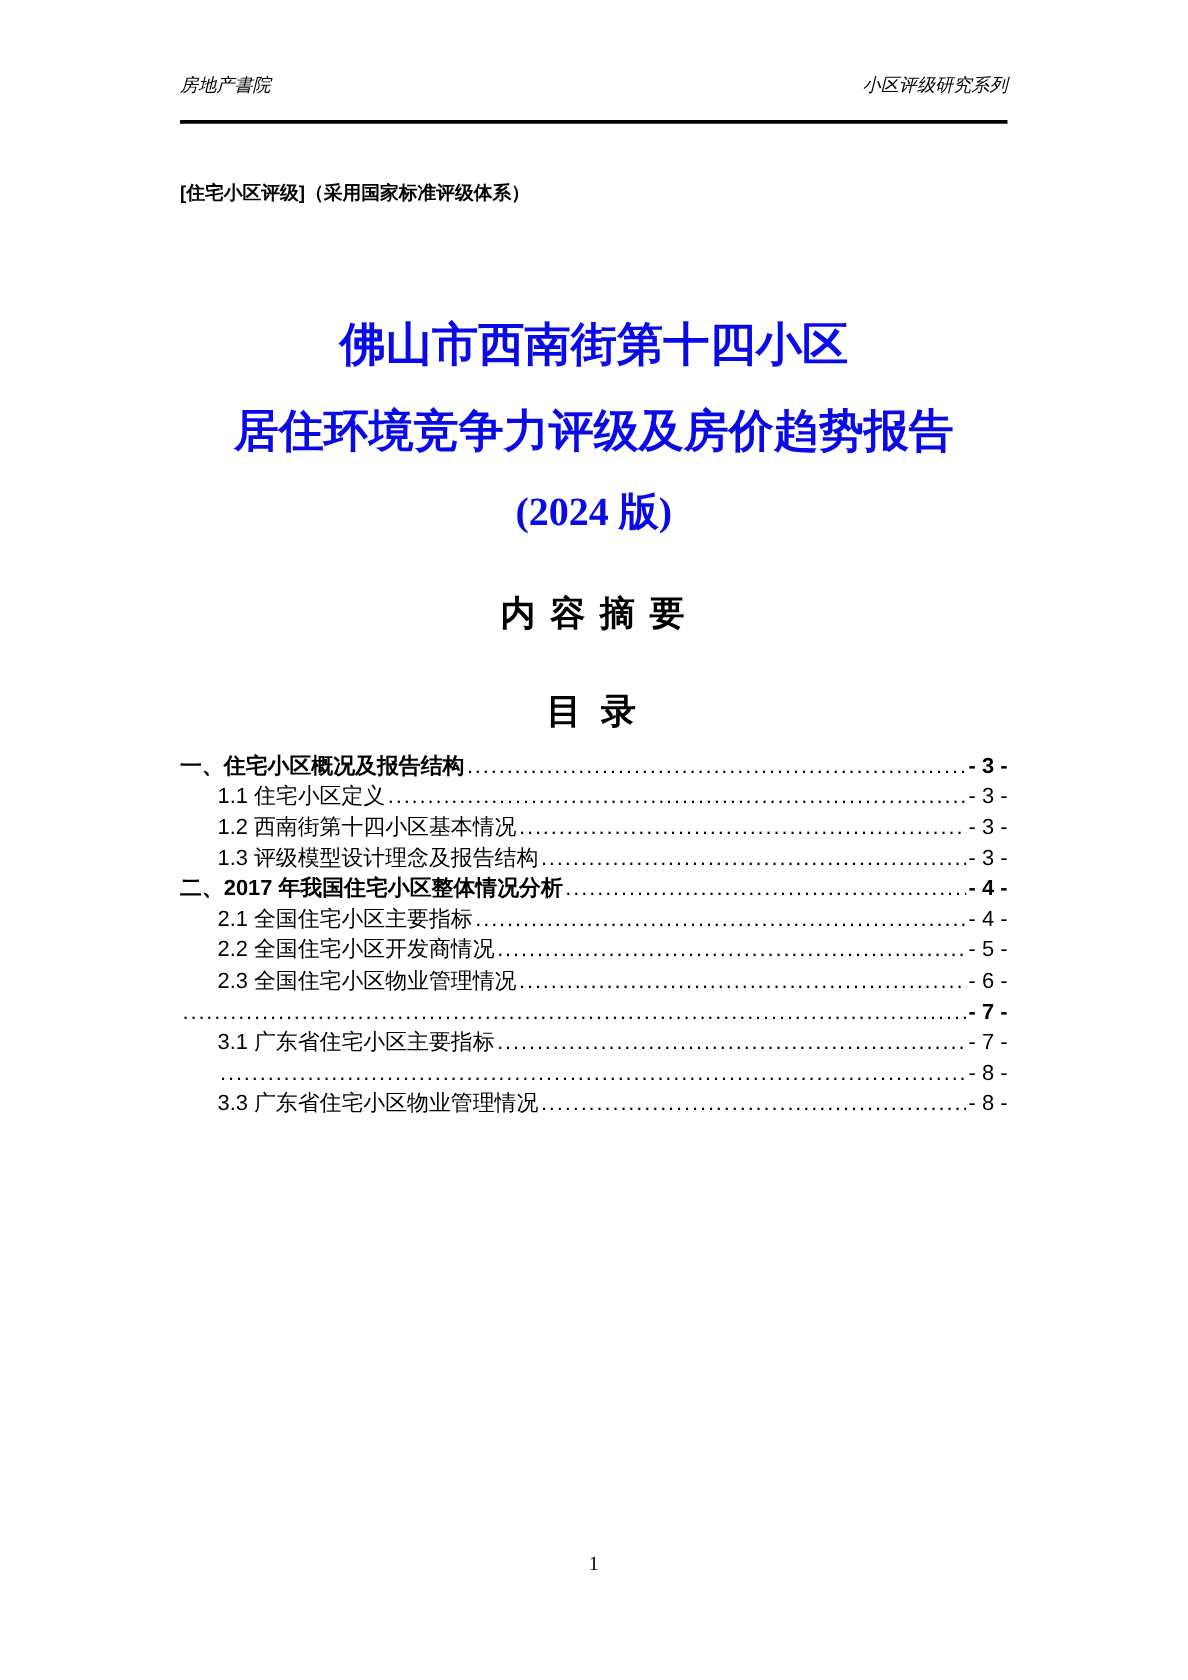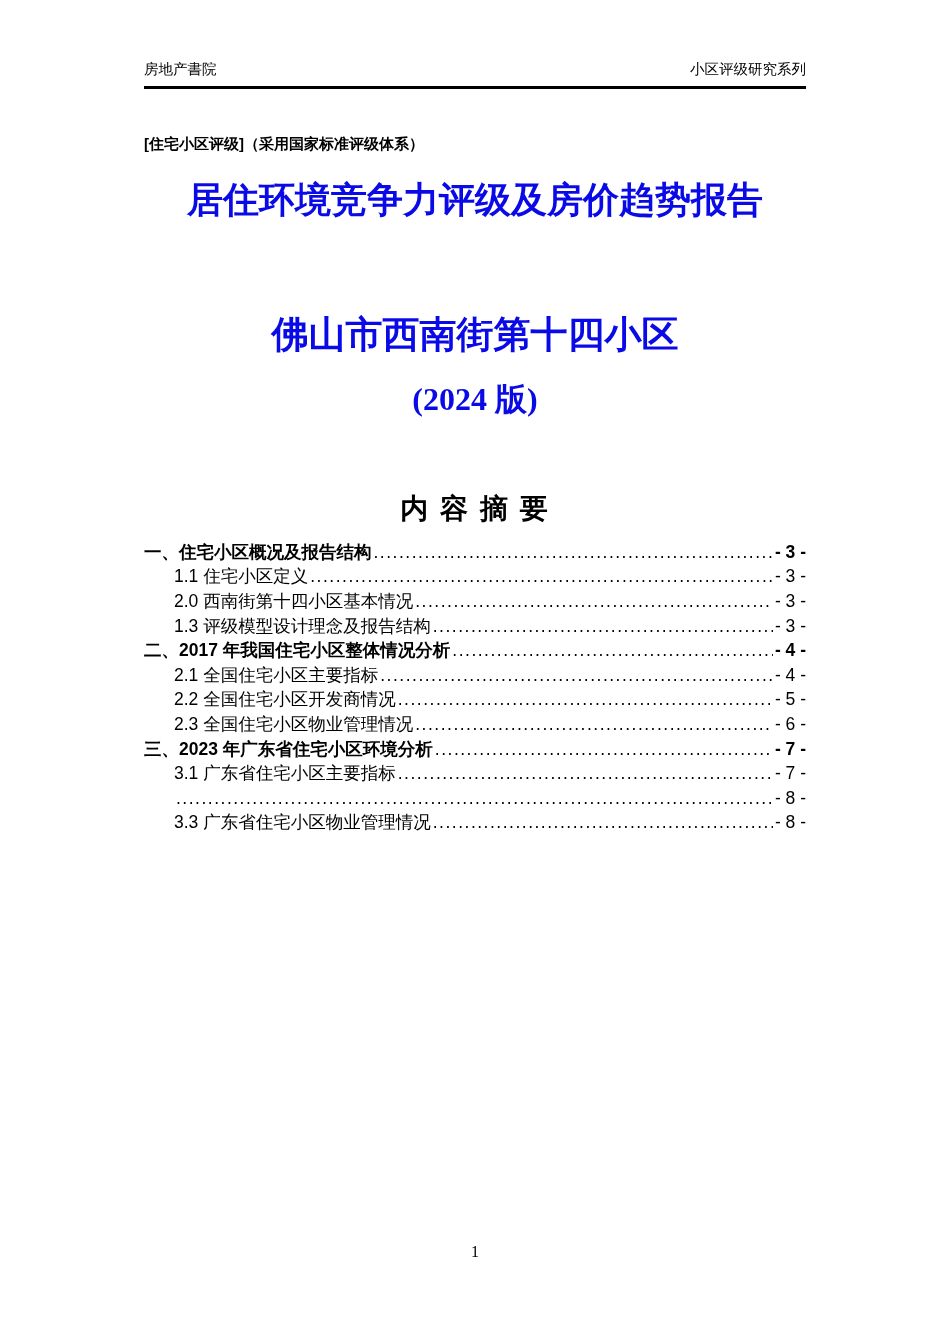--- a/index.html
+++ b/index.html
@@ -13,33 +13,34 @@
     position:absolute; inset:0;
     padding:0 144px;
     box-sizing:border-box;
   }
   .header-row {
     margin-top:60px;
     display:flex; justify-content:space-between; align-items:flex-end;
     font-family:"Liberation Sans", sans-serif;
     font-size:14.5px; line-height:1.25;
     border-bottom:3px solid #000;
-    padding-bottom:8px;
+    padding-bottom:18px;
+    font-style:italic;
   }
   .classification {
     margin-top:46px;
     font-family:"Liberation Sans", sans-serif;
     font-weight:700; font-size:15px;
   }
   .doc-title { text-align:center; font-weight:700; line-height:1.15; }
   .doc-title-1 { margin-top:92px; font-size:37px; }
   .doc-title-2 { margin-top:26px; font-size:36px; }
   .doc-edition { margin-top:25px; text-align:center; font-size:32px; font-weight:700; }
   .summary-heading {
-    margin-top:72px; text-align:center;
+    margin-top:44px; text-align:center;
     font-family:"Liberation Sans", sans-serif;
     font-size:28px; font-weight:700; letter-spacing:2px;
   }
   .summary-paragraph {
     margin:12px 0 0 0;
     font-size:21.5px; line-height:49px;
     text-align:justify; text-indent:2em;
   }
   .toc-heading {
     margin-top:40px; text-align:center;
@@ -70,39 +71,40 @@
 
 <div class="page">
 
   <div class="header-row">
     <span>房地产書院</span>
     <span>小区评级研究系列</span>
   </div>
 
   <div class="classification">[住宅小区评级]（采用国家标准评级体系）</div>
 
+  <div class="doc-title doc-title-1" style="color: rgb(10, 10, 230);">佛山市西南街第十四小区</div>
   <div class="doc-title doc-title-2" style="color: rgb(10, 10, 230);">居住环境竞争力评级及房价趋势报告</div>
-  <div class="doc-title doc-title-1" style="color: rgb(10, 10, 230);">佛山市西南街第十四小区</div>
   <div class="doc-title doc-edition" style="color: rgb(10, 10, 230);">(2024 版)</div>
 
   <div class="summary-heading">内 容 摘 要</div>
 
+  <div class="toc-heading">目 录</div>
   <div class="toc-list">
       <div class="toc-row lvl1">
         <span class="toc-label">一、住宅小区概况及报告结构</span>
         <span class="toc-dots">....................................................................................................................................................................................</span>
         <span class="toc-page">- 3 -</span>
       </div>
       <div class="toc-row lvl2">
         <span class="toc-label">1.1 住宅小区定义</span>
         <span class="toc-dots">....................................................................................................................................................................................</span>
         <span class="toc-page">- 3 -</span>
       </div>
       <div class="toc-row lvl2">
-        <span class="toc-label">2.0 西南街第十四小区基本情况</span>
+        <span class="toc-label">1.2 西南街第十四小区基本情况</span>
         <span class="toc-dots">....................................................................................................................................................................................</span>
         <span class="toc-page">- 3 -</span>
       </div>
       <div class="toc-row lvl2">
         <span class="toc-label">1.3 评级模型设计理念及报告结构</span>
         <span class="toc-dots">....................................................................................................................................................................................</span>
         <span class="toc-page">- 3 -</span>
       </div>
       <div class="toc-row lvl1">
         <span class="toc-label">二、2017 年我国住宅小区整体情况分析</span>
@@ -118,21 +120,20 @@
         <span class="toc-label">2.2 全国住宅小区开发商情况</span>
         <span class="toc-dots">....................................................................................................................................................................................</span>
         <span class="toc-page">- 5 -</span>
       </div>
       <div class="toc-row lvl2">
         <span class="toc-label">2.3 全国住宅小区物业管理情况</span>
         <span class="toc-dots">....................................................................................................................................................................................</span>
         <span class="toc-page">- 6 -</span>
       </div>
       <div class="toc-row lvl1">
-        <span class="toc-label">三、2023 年广东省住宅小区环境分析</span>
         <span class="toc-dots">....................................................................................................................................................................................</span>
         <span class="toc-page">- 7 -</span>
       </div>
       <div class="toc-row lvl2">
         <span class="toc-label">3.1 广东省住宅小区主要指标</span>
         <span class="toc-dots">....................................................................................................................................................................................</span>
         <span class="toc-page">- 7 -</span>
       </div>
       <div class="toc-row lvl2">
         <span class="toc-dots">....................................................................................................................................................................................</span>

